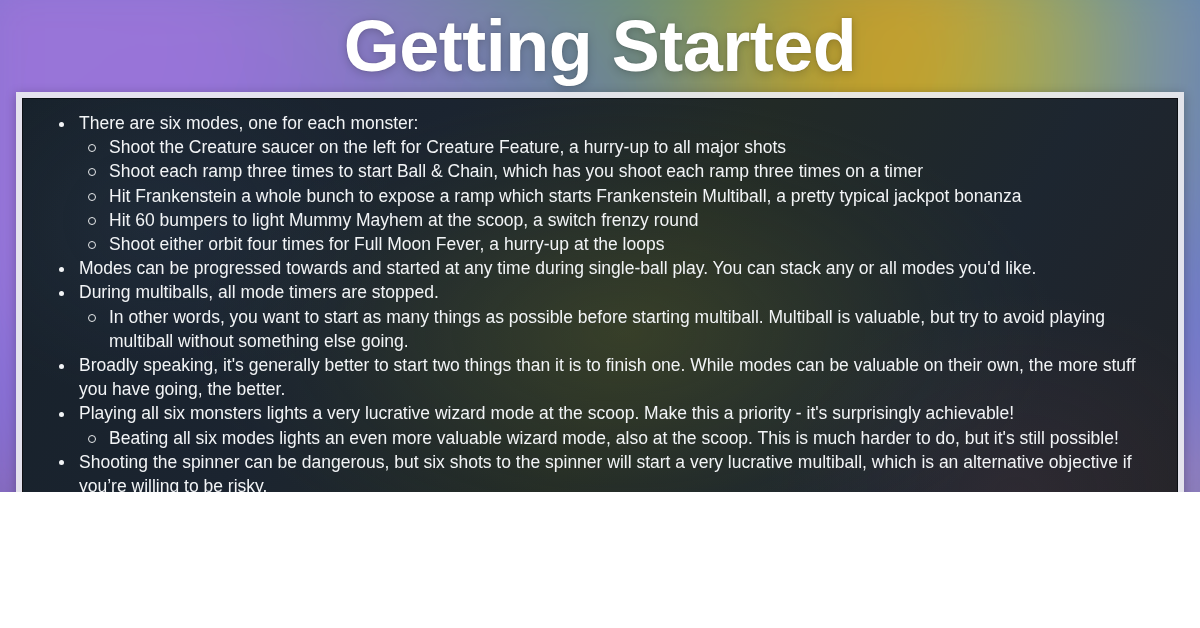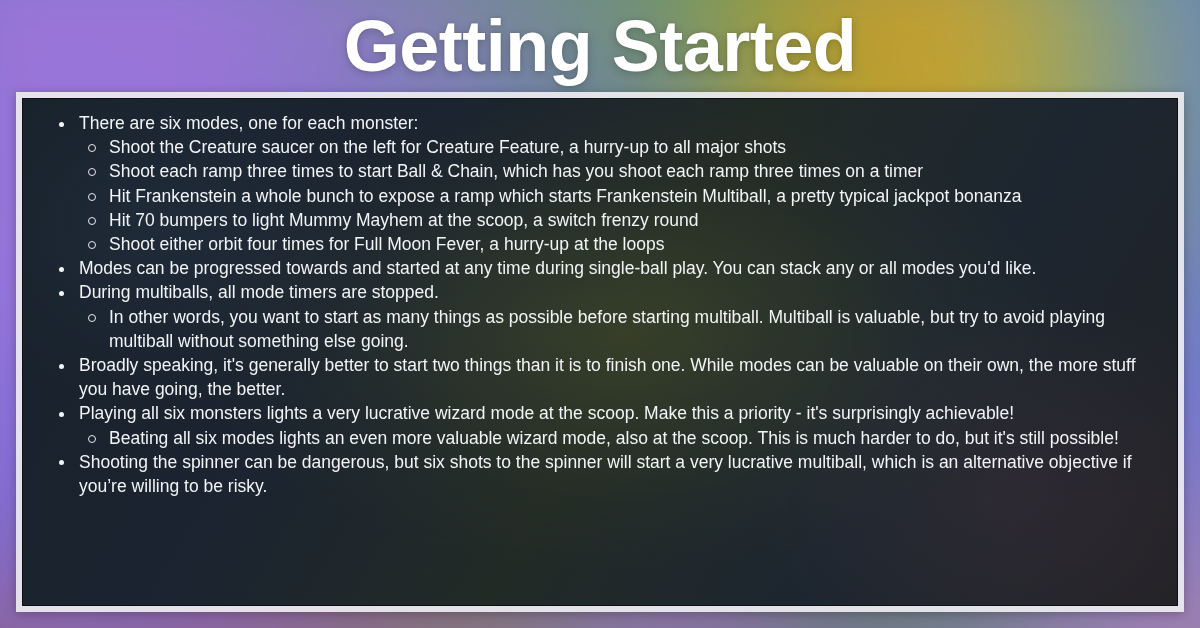--- a/index.html
+++ b/index.html
@@ -5,21 +5,21 @@
   * { margin:0; padding:0; box-sizing:border-box; }
 
   html, body {
     width:1200px; height:628px;
     overflow:hidden;
     font-family:"Liberation Sans", sans-serif;
   }
 
   .slide {
     position:relative;
-    width:1200px; height:628px;
+    width:1200px; height:492px;
     overflow:hidden;
     background:#0369a1;
   }
 
   
   .bg {
     position:absolute; inset:-80px;
     filter:blur(46px) saturate(125%);
     background:
       radial-gradient(circle at 4% 18%,  rgba(150,120,200,.95) 0 16%, transparent 42%),
@@ -140,21 +140,21 @@
               <li>
                 <span class="txt">Shoot the Creature saucer on the left for Creature Feature, a hurry-up to all major shots</span>
               </li>
               <li>
                 <span class="txt">Shoot each ramp three times to start Ball &amp; Chain, which has you shoot each ramp three times on a timer</span>
               </li>
               <li>
                 <span class="txt">Hit Frankenstein a whole bunch to expose a ramp which starts Frankenstein Multiball, a pretty typical jackpot bonanza</span>
               </li>
               <li>
-                <span class="txt">Hit 70 bumpers to light Mummy Mayhem at the scoop, a switch frenzy round</span>
+                <span class="txt">Hit 60 bumpers to light Mummy Mayhem at the scoop, a switch frenzy round</span>
               </li>
               <li>
                 <span class="txt">Shoot either orbit four times for Full Moon Fever, a hurry-up at the loops</span>
               </li>
             </ul>
           </li>
           <li>
             <span class="txt">Modes can be progressed towards and started at any time during single-ball play. You can stack any or all modes you'd like.</span>
           </li>
           <li>

